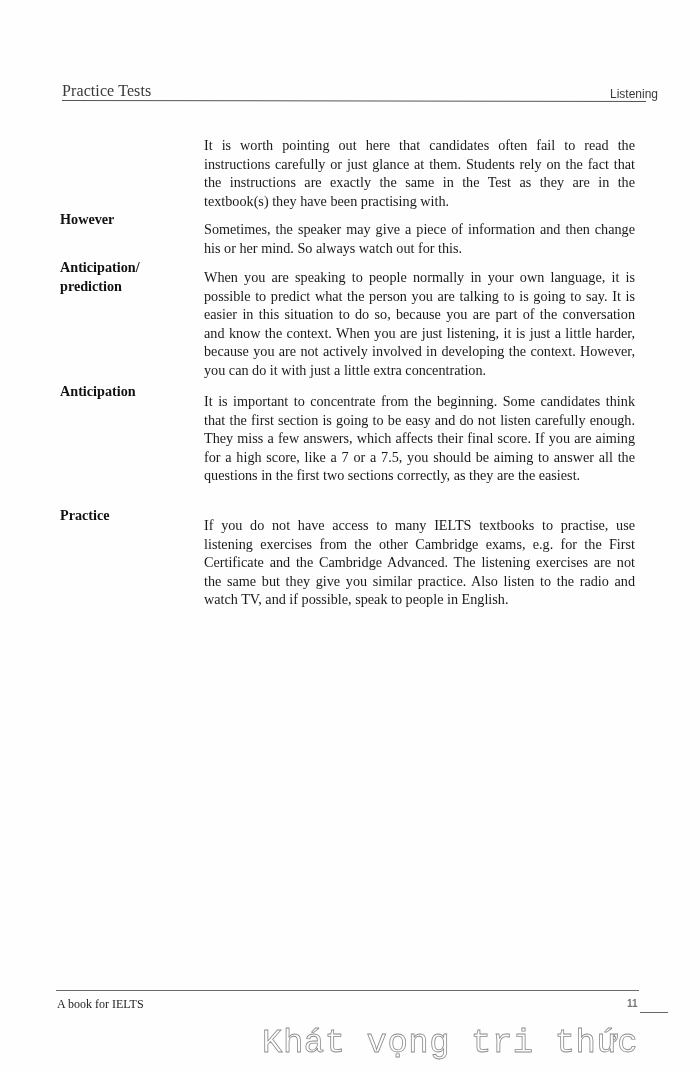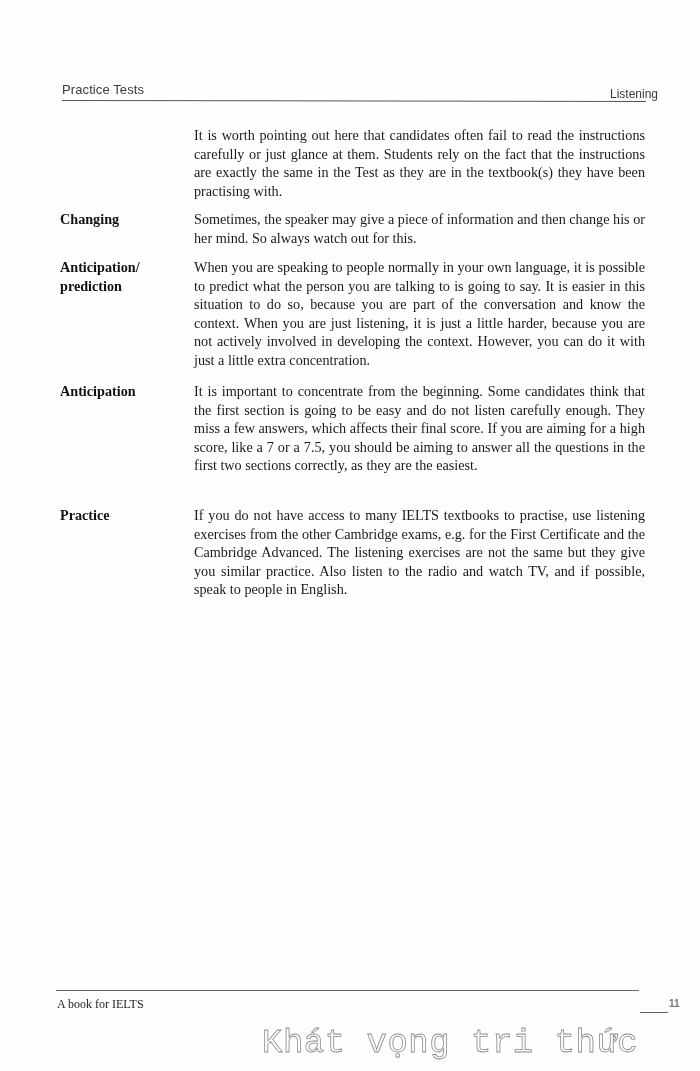--- a/index.html
+++ b/index.html
@@ -18,22 +18,22 @@
     .page {
       position: absolute;
       left: 0; top: 0;
       width: 700px; height: 1071px;
       background: #fefefe;
     }
     
     .running-head-left {
       position: absolute;
       left: 62px; top: 82px;
-      font-family: Liberation Sans, sans-serif;
-      font-size: 13px;
+      font-family: Liberation Serif, serif;
+      font-size: 16px;
       color: #3a3a3a;
       letter-spacing: 0.1px;
     }
     .running-head-right {
       position: absolute;
       right: 42px; top: 87px;
       font-family: "Liberation Sans", "DejaVu Sans", sans-serif;
       font-size: 12px;
       color: #3a3a3a;
     }
@@ -63,42 +63,41 @@
     .entry .body {
       position: absolute;
       left: 134px; top: 0;
       width: 451px;
       font-size: 14.2px;
       line-height: 18.6px;
       text-align: justify;
       color: #1a1a1a;
       hyphens: manual;
     }
-    .body p { margin: 0; }
+    .body p { margin: 10px; }
     
     .foot-rule {
       position: absolute;
       left: 56px; top: 990px;
       width: 583px; height: 0;
       border-top: 1px solid #6a6a6a;
     }
     .foot-left {
       position: absolute;
       left: 57px; top: 997px;
       font-size: 12px;
       color: #222;
     }
     .foot-page {
       position: absolute;
       left: 627px; top: 998px;
       font-family: "Liberation Sans", "DejaVu Sans", sans-serif;
       font-weight: bold;
       font-size: 10px;
       color: #777;
-      margin-left: 42px;
     }
     .foot-tick {
       position: absolute;
       left: 640px; top: 1012px;
       width: 28px; height: 0;
       border-top: 1.2px solid #666;
     }
     
     .wm-main {
       position: absolute;
@@ -133,21 +132,21 @@
   <div class="head-rule"></div>
 
   <div class="entry" style="top:126px;">
     <div class="term"></div>
     <div class="body">
         <p>It is worth pointing out here that candidates often fail to read the instructions carefully or just glance at them. Students rely on the fact that the instructions are exactly the same in the Test as they are in the textbook(s) they have been practising with.</p>
       </div>
   </div>
 
   <div class="entry" style="top:210px;">
-    <div class="term">Changing</div>
+    <div class="term">However</div>
     <div class="body">
         <p>Sometimes, the speaker may give a piece of information and then change his or her mind. So always watch out for this.</p>
       </div>
   </div>
 
   <div class="entry" style="top:258px;">
     <div class="term">Anticipation/ prediction</div>
     <div class="body">
         <p>When you are speaking to people normally in your own language, it is possible to predict what the person you are talking to is going to say. It is easier in this situation to do so, because you are part of the con­versation and know the context. When you are just listening, it is just a little harder, because you are not actively involved in developing the context. However, you can do it with just a little extra concentration.</p>
       </div>

